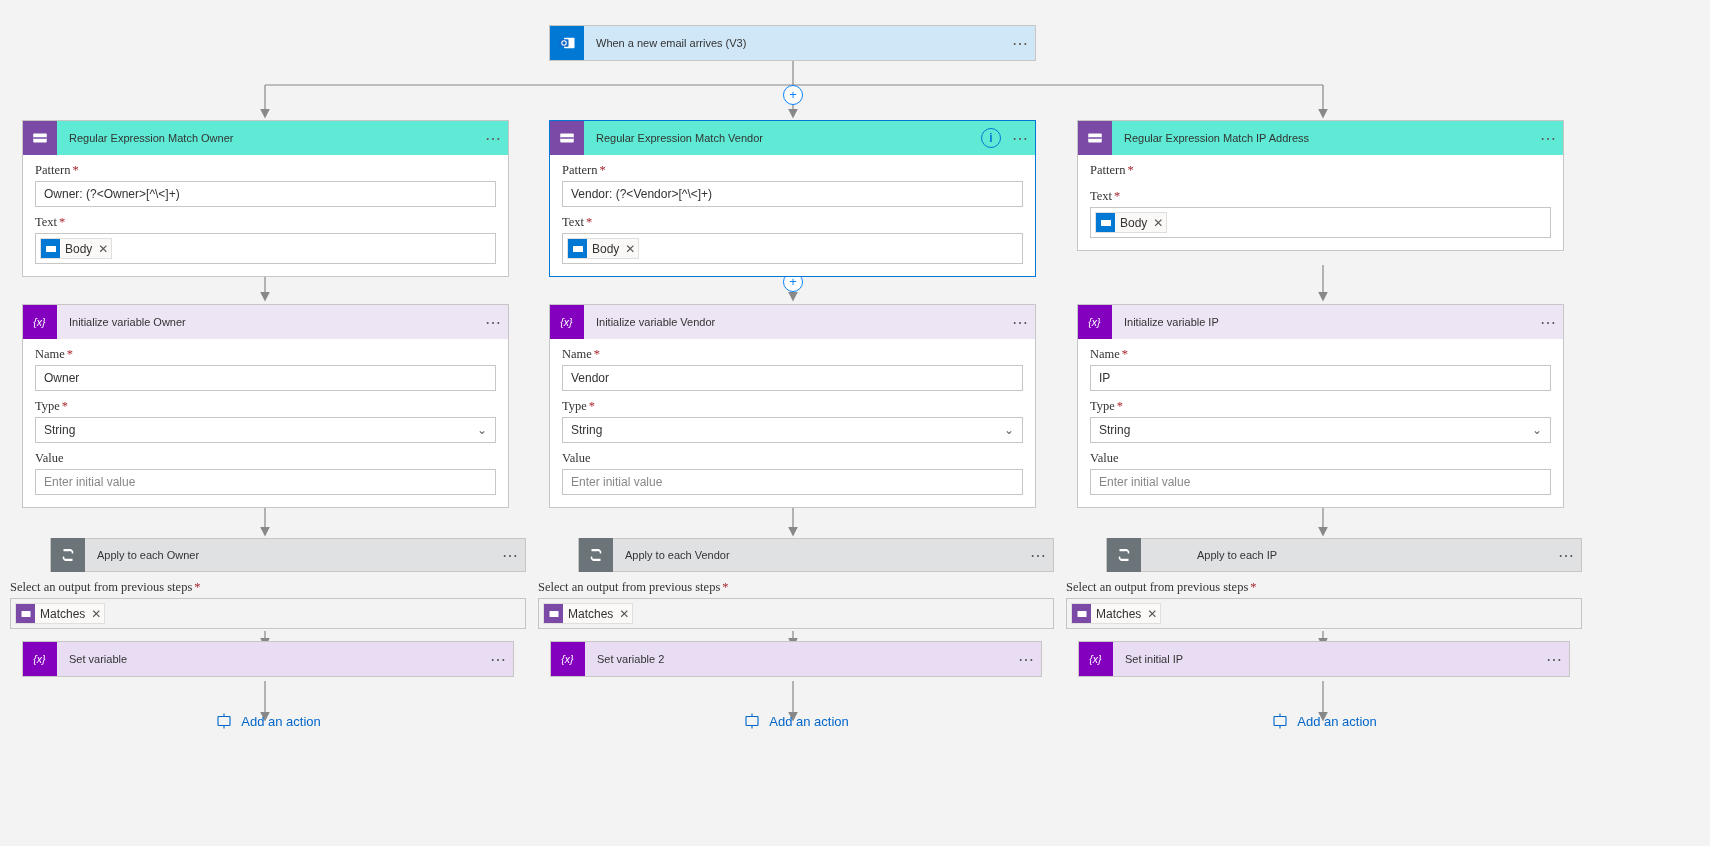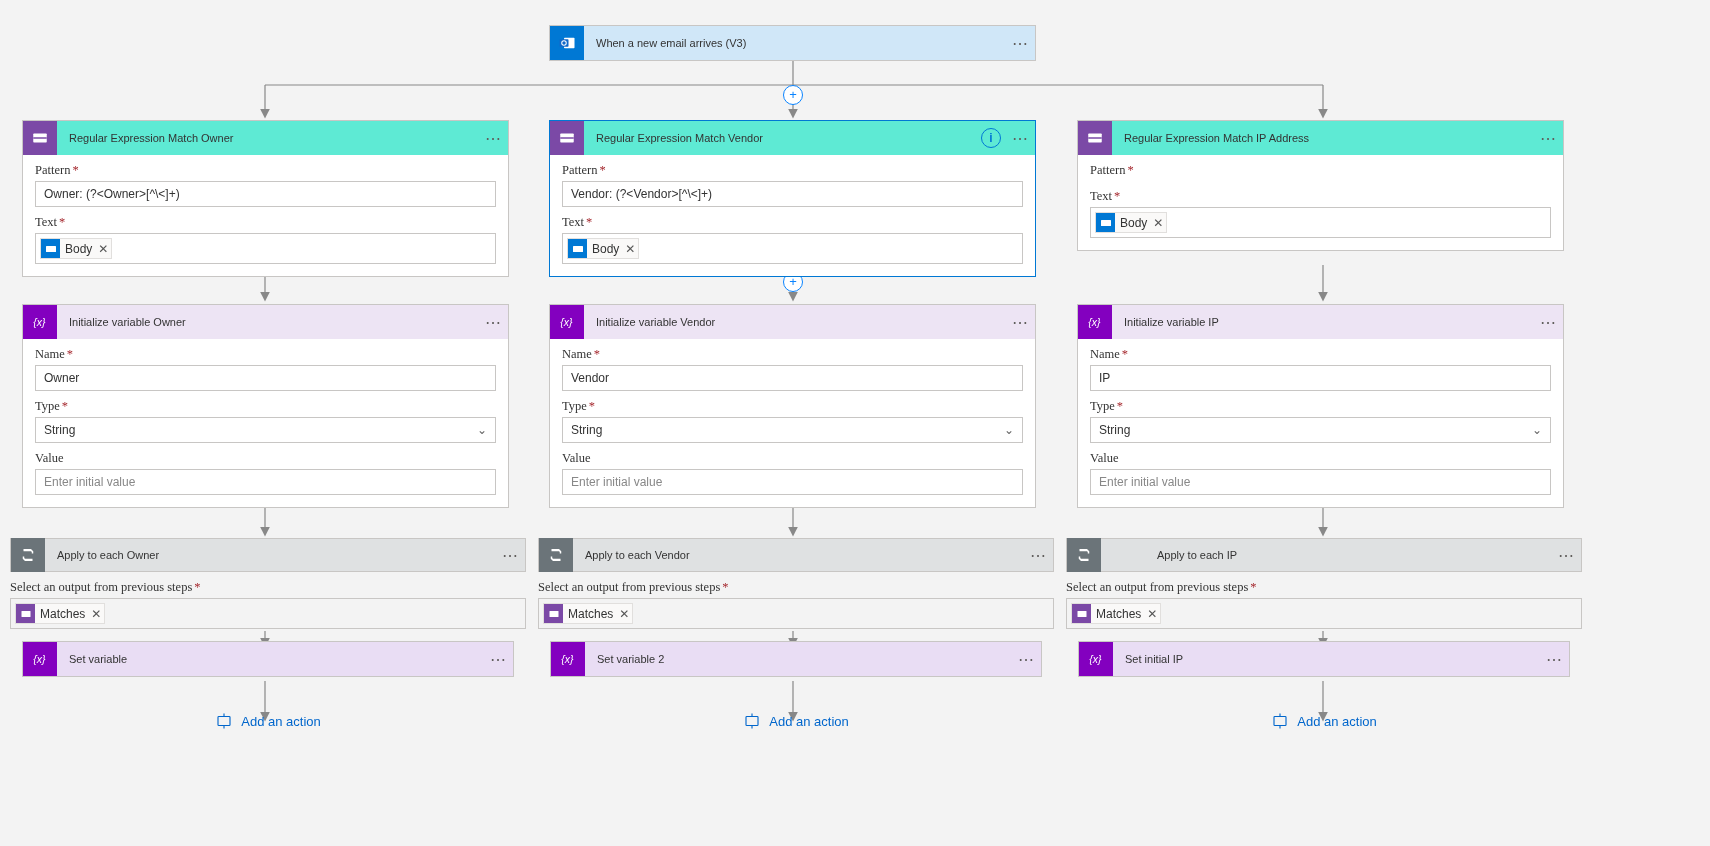--- a/index.html
+++ b/index.html
@@ -22,21 +22,21 @@
   .header .menu { width: 28px; font-size: 16px; color: #605e5c; letter-spacing: 2px; text-align: center; cursor: pointer; }
 
   .h-trigger   { background: #d0e7f8; }
   .h-trigger .iconbox { background: #0078d4; }
   .h-regex     { background: #5eead4; }
   .h-regex .iconbox { background: #7b49a6; }
   .h-var       { background: #ede4f4; }
   .h-var .iconbox { background: #8300bf; }
   .h-var2      { background: #e9ddf4; }
   .h-var2 .iconbox { background: #8300bf; }
-  .h-loop      { background: #dfe1e2; }
+  .h-loop      { background: #dfe1e2; margin-left: 40px; }
   .h-loop .iconbox { background: #6b7479; }
 
   .body { padding: 8px 12px 12px; }
   .label { font-size: 12.5px; color: #333; margin-bottom: 3px; font-family: Liberation Serif, serif; }
   .req::after { content: "*"; color: #a4262c; margin-left: 2px; }
   .input { width: 100%; border: 1px solid #c8c6c4; background: #fff; height: 26px; padding: 0 8px; font-size: 12px; color: #333; }
   .input::placeholder { color: #888; }
   .select { display: flex; align-items: center; justify-content: space-between; }
   .select .chev { color: #666; }
   .tokenrow { width: 100%; border: 1px solid #c8c6c4; padding: 4px; display: flex; align-items: center; min-height: 30px; }

